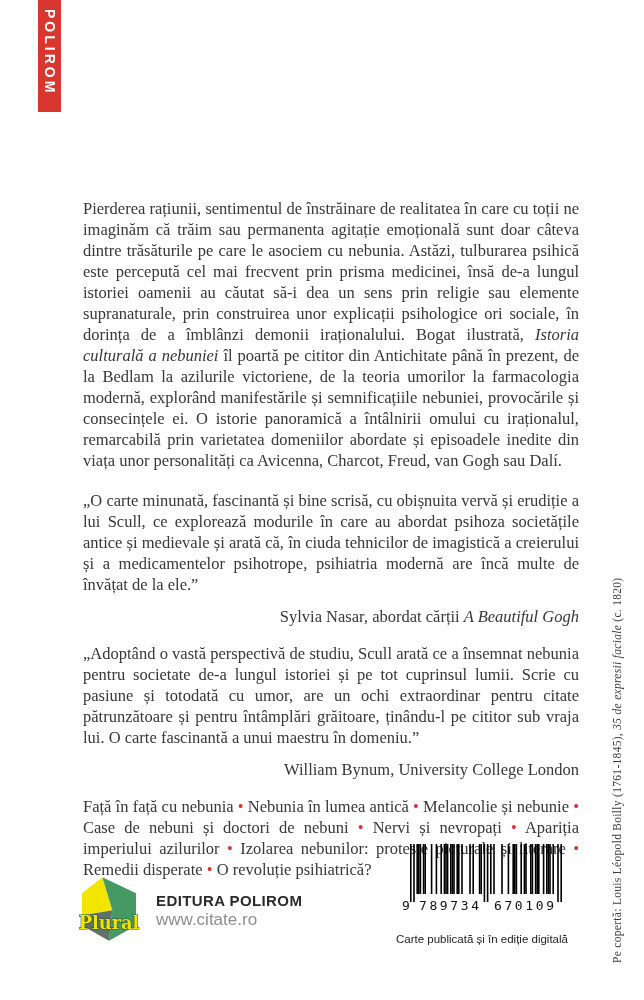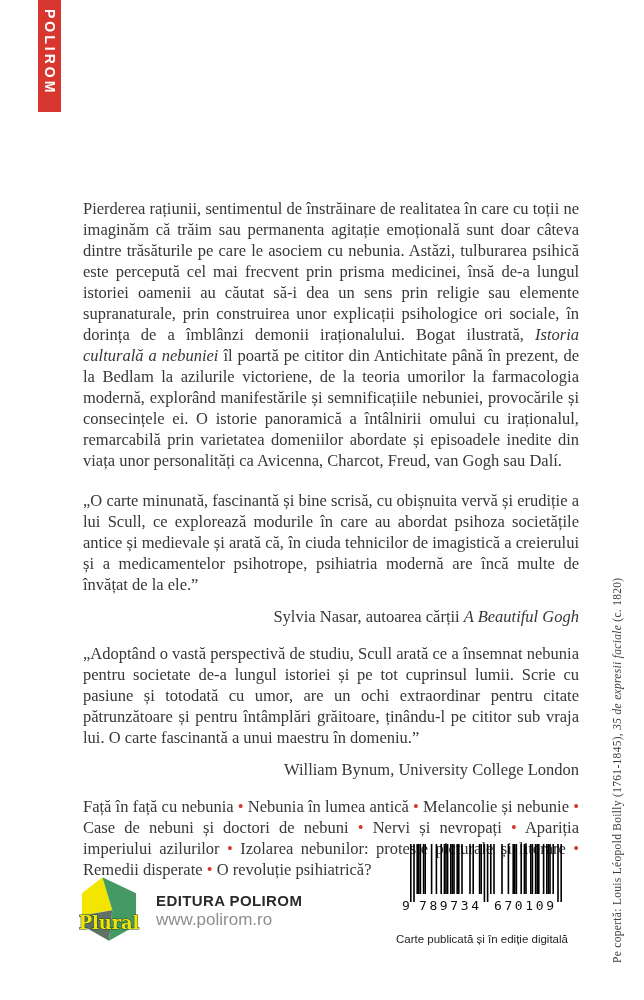--- a/index.html
+++ b/index.html
@@ -50,38 +50,38 @@
   <div class="band" style="background: rgb(215, 55, 46);">
     <span class="spine-text">POLIROM</span>
   </div>
 
   <div class="credit"><span>Pe copertă: Louis Léopold Boilly (1761-1845), </span><span class="i">35 de expresii faciale</span><span> (c. 1820)</span></div>
 
   <div class="col">
     <p class="sp-after"><span>Pierderea rațiunii, sentimentul de înstrăinare de realitatea în care cu toții ne imaginăm că trăim sau permanenta agitație emoțională sunt doar câteva dintre trăsăturile pe care le asociem cu nebunia. Astăzi, tulburarea psihică este percepută cel mai frecvent prin prisma medicinei, însă de-a lungul istoriei oamenii au căutat să-i dea un sens prin religie sau elemente supranaturale, prin construirea unor explicații psihologice ori sociale, în dorința de a îmblânzi demonii iraționalului. Bogat ilustrată, </span><span class="i">Istoria culturală a nebuniei</span><span> îl poartă pe cititor din Antichitate până în prezent, de la Bedlam la azilurile victoriene, de la teoria umorilor la farmacologia modernă, explorând manifestările și semnificațiile nebuniei, provocările și consecințele ei. O istorie panoramică a întâlnirii omului cu iraționalul, remarcabilă prin varietatea domeniilor abordate și episoadele inedite din viața unor personalități ca Avicenna, Charcot, Freud, van Gogh sau Dalí.</span></p>
 
     <p>„O carte minunată, fascinantă și bine scrisă, cu obișnuita vervă și erudiție a lui Scull, ce explorează modurile în care au abordat psihoza societățile antice și medievale și arată că, în ciuda tehnicilor de imagistică a creierului și a medicamentelor psihotrope, psihiatria modernă are încă multe de învățat de la ele.”</p>
-    <p class="attribution sp-after-sm"><span>Sylvia Nasar, autoarea cărții </span><span class="i">A Beautiful Gogh</span></p>
+    <p class="attribution sp-after-sm"><span>Sylvia Nasar, abordat cărții </span><span class="i">A Beautiful Gogh</span></p>
 
     <p>„Adoptând o vastă perspectivă de studiu, Scull arată ce a însemnat nebunia pentru societate de-a lungul istoriei și pe tot cuprinsul lumii. Scrie cu pasiune și totodată cu umor, are un ochi extraordinar pentru citate pătrunzătoare și pentru întâmplări grăitoare, ținându-l pe cititor sub vraja lui. O carte fascinantă a unui maestru în domeniu.”</p>
     <p class="attribution sp-after-sm">William Bynum, University College London</p>
 
     <p>Față în față cu nebunia<span class="red"> • </span>Nebunia în lumea antică<span class="red"> • </span>Melancolie și nebunie<span class="red"> • </span>Case de nebuni și doctori de nebuni<span class="red"> • </span>Nervi și nevropați<span class="red"> • </span>Apariția imperiului azilurilor<span class="red"> • </span>Izolarea nebunilor: proteste picturale și literare<span class="red"> • </span>Remedii disperate<span class="red"> • </span>O revoluție psihiatrică?</p>
   </div>
 
   <svg class="logo" viewBox="0 0 100 100">
     <polygon id="face-yellow" points="40,2 9,26 9,60 55,52" fill="#F2E500"></polygon>
     <polygon id="face-green" points="40,2 91,26 91,75 50,98 55,52" fill="#459A64"></polygon>
     <polygon id="face-dark" points="9,60 55,52 50,98 9,75" fill="#5E7265"></polygon>
     <text id="logo-word" x="50" y="80" text-anchor="middle" textLength="92" lengthAdjust="spacingAndGlyphs" font-family="DejaVu Serif, Liberation Serif, serif" font-weight="bold" font-size="27" fill="#F2E500" stroke="#234D33" stroke-width="1.6" paint-order="stroke">Plural</text>
   </svg>
 
   <div class="pub">
     <div class="pub-name">EDITURA POLIROM</div>
-    <div class="pub-site">www.polirom.ro</div>
+    <div class="pub-site">www.citate.ro</div>
   </div>
 
   <div class="isbn">
     <svg id="barcode" width="168" height="68">
       <g id="bars">
           <rect x="8.00" y="0" width="1.60" height="58" fill="#000"></rect>
           <rect x="11.20" y="0" width="1.60" height="58" fill="#000"></rect>
           <rect x="14.40" y="0" width="1.60" height="50" fill="#000"></rect>
           <rect x="16.00" y="0" width="1.60" height="50" fill="#000"></rect>
           <rect x="17.60" y="0" width="1.60" height="50" fill="#000"></rect>

